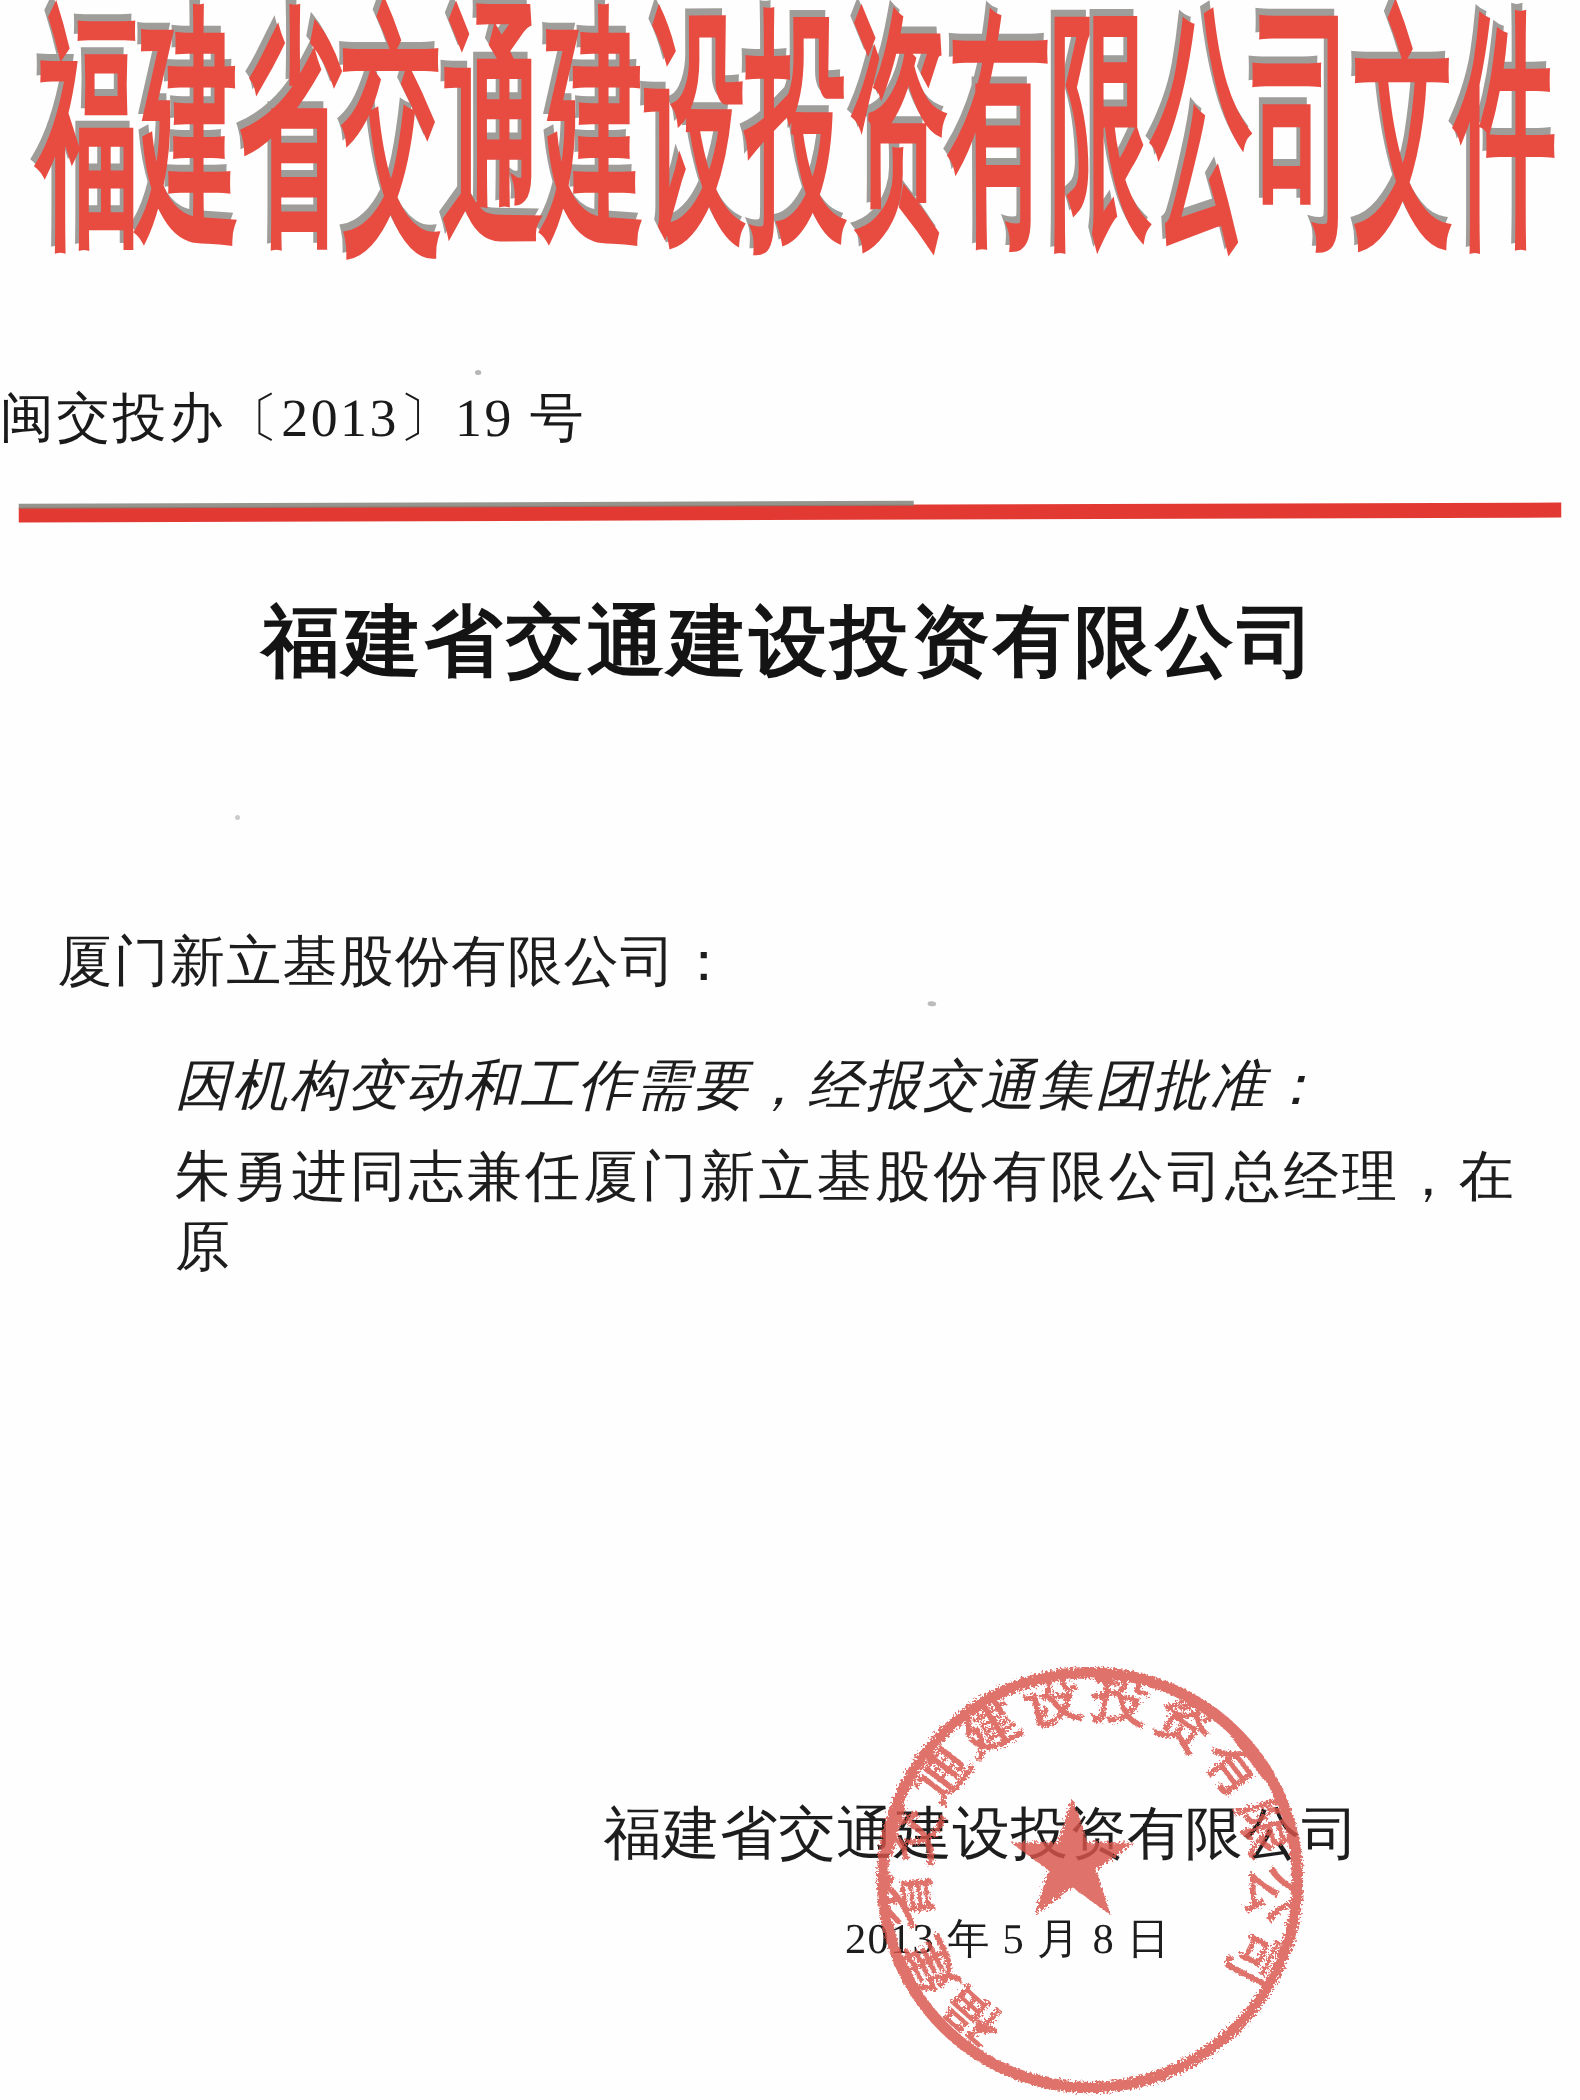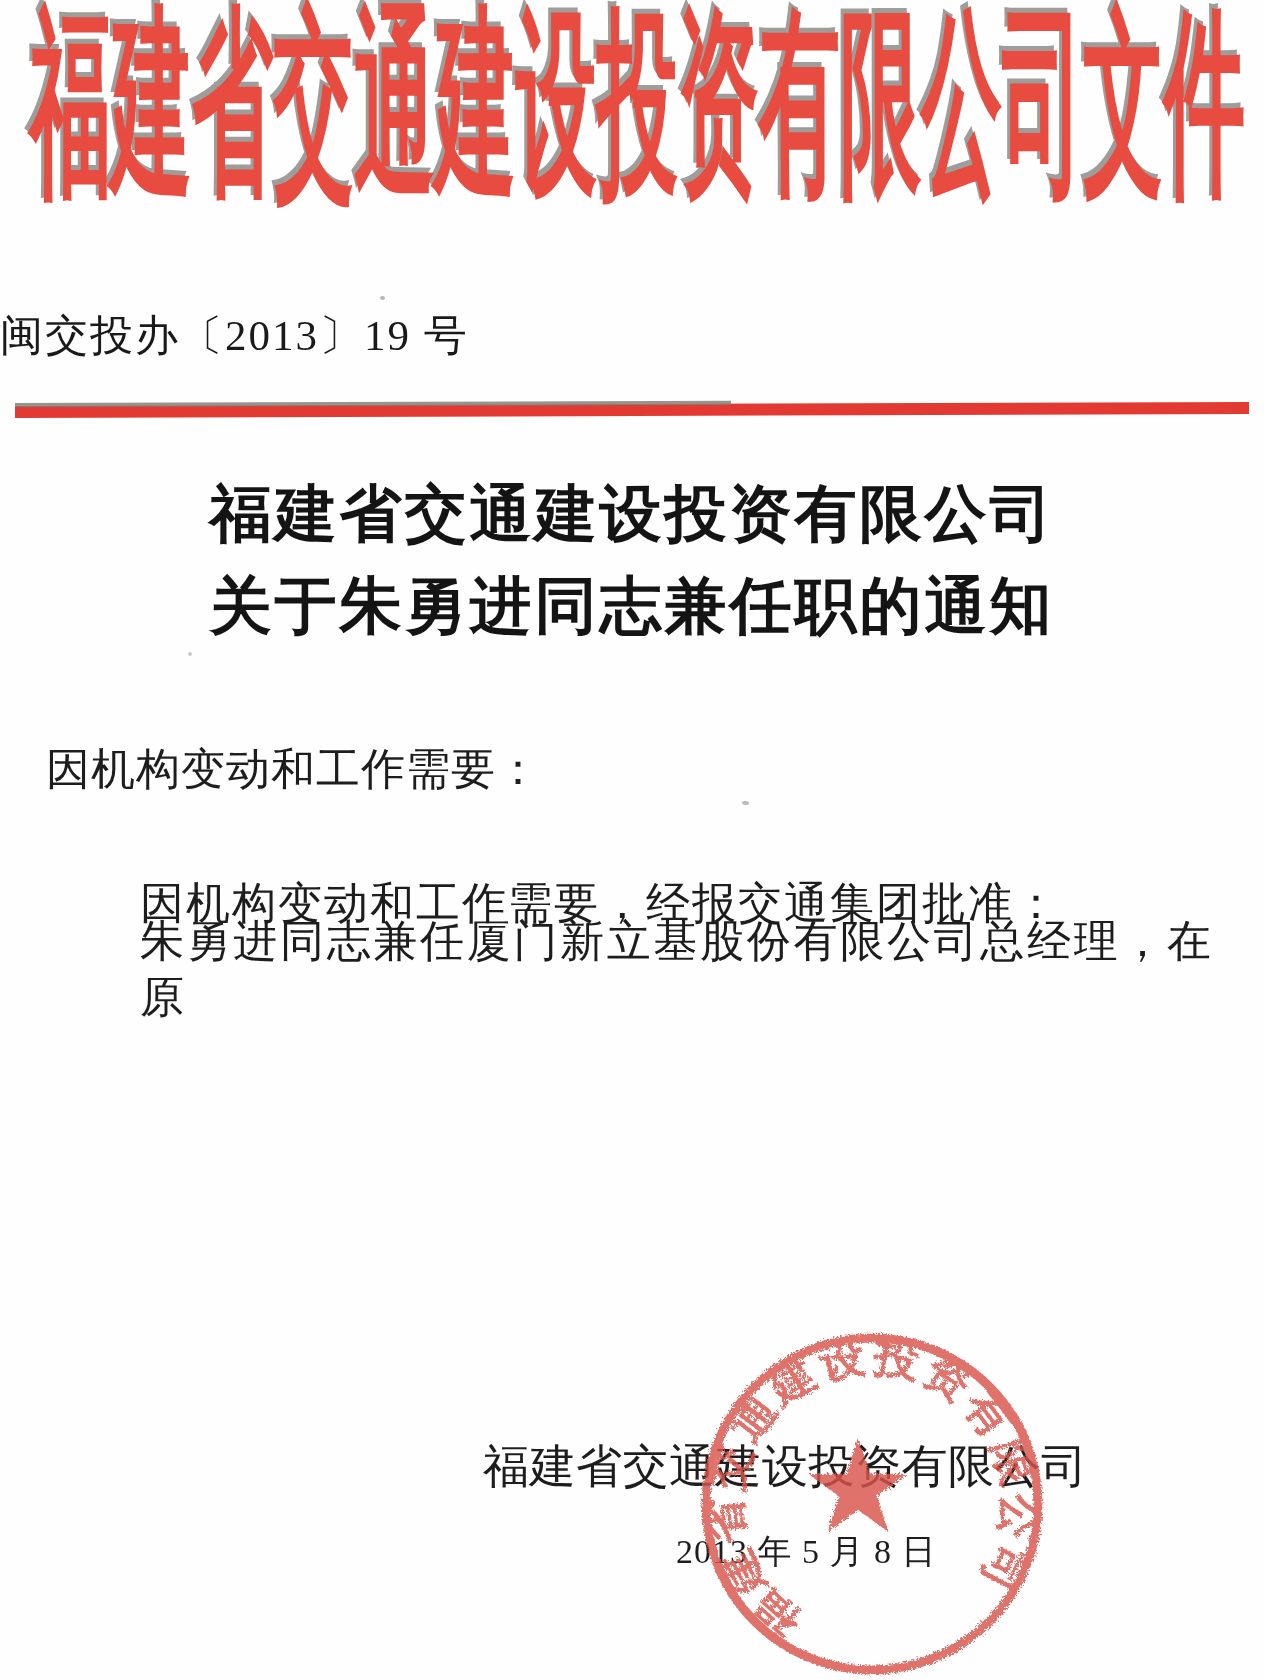--- a/index.html
+++ b/index.html
@@ -64,21 +64,21 @@
     letter-spacing:3px;
   }
   
   .bodyline{
     position:absolute;
     font-size:44px;line-height:56px;
     color:var(--ink-black);
     white-space:nowrap;
   }
   .addressee{top:742px;left:46px;letter-spacing:1px;}
-  .para1{top:876px;left:140px;letter-spacing:2px;}
+  .para1{top:841px;left:140px;letter-spacing:2px;font-style:italic;}
   .para2a{
     top:914px;left:140px;
     width:1072px;
     white-space:normal;
     text-align:justify;
     text-align-last:justify;
     text-justify:inter-character;
     letter-spacing:1px;
   }
   .para2b{top:999px;left:46px;letter-spacing:2px;}
@@ -117,24 +117,23 @@
   <div class="banner">福建省交通建设投资有限公司文件</div>
 
   <div class="doc-number">闽交投办〔2013〕19 号</div>
 
   <div class="divider">
     <div class="ghost-edge"></div>
   </div>
 
   <div class="title">
     <div>福建省交通建设投资有限公司</div>
-    <div>关于朱勇进同志兼任职的通知</div>
   </div>
 
-  <div class="bodyline addressee">因机构变动和工作需要：</div>
+  <div class="bodyline addressee">厦门新立基股份有限公司：</div>
 
   <div class="bodyline para1">因机构变动和工作需要，经报交通集团批准：</div>
 
   <div class="bodyline para2a">朱勇进同志兼任厦门新立基股份有限公司总经理，在原</div>
 
 
   <div class="signature">福建省交通建设投资有限公司</div>
 
   <div class="date">2013 年 5 月 8 日</div>
 

